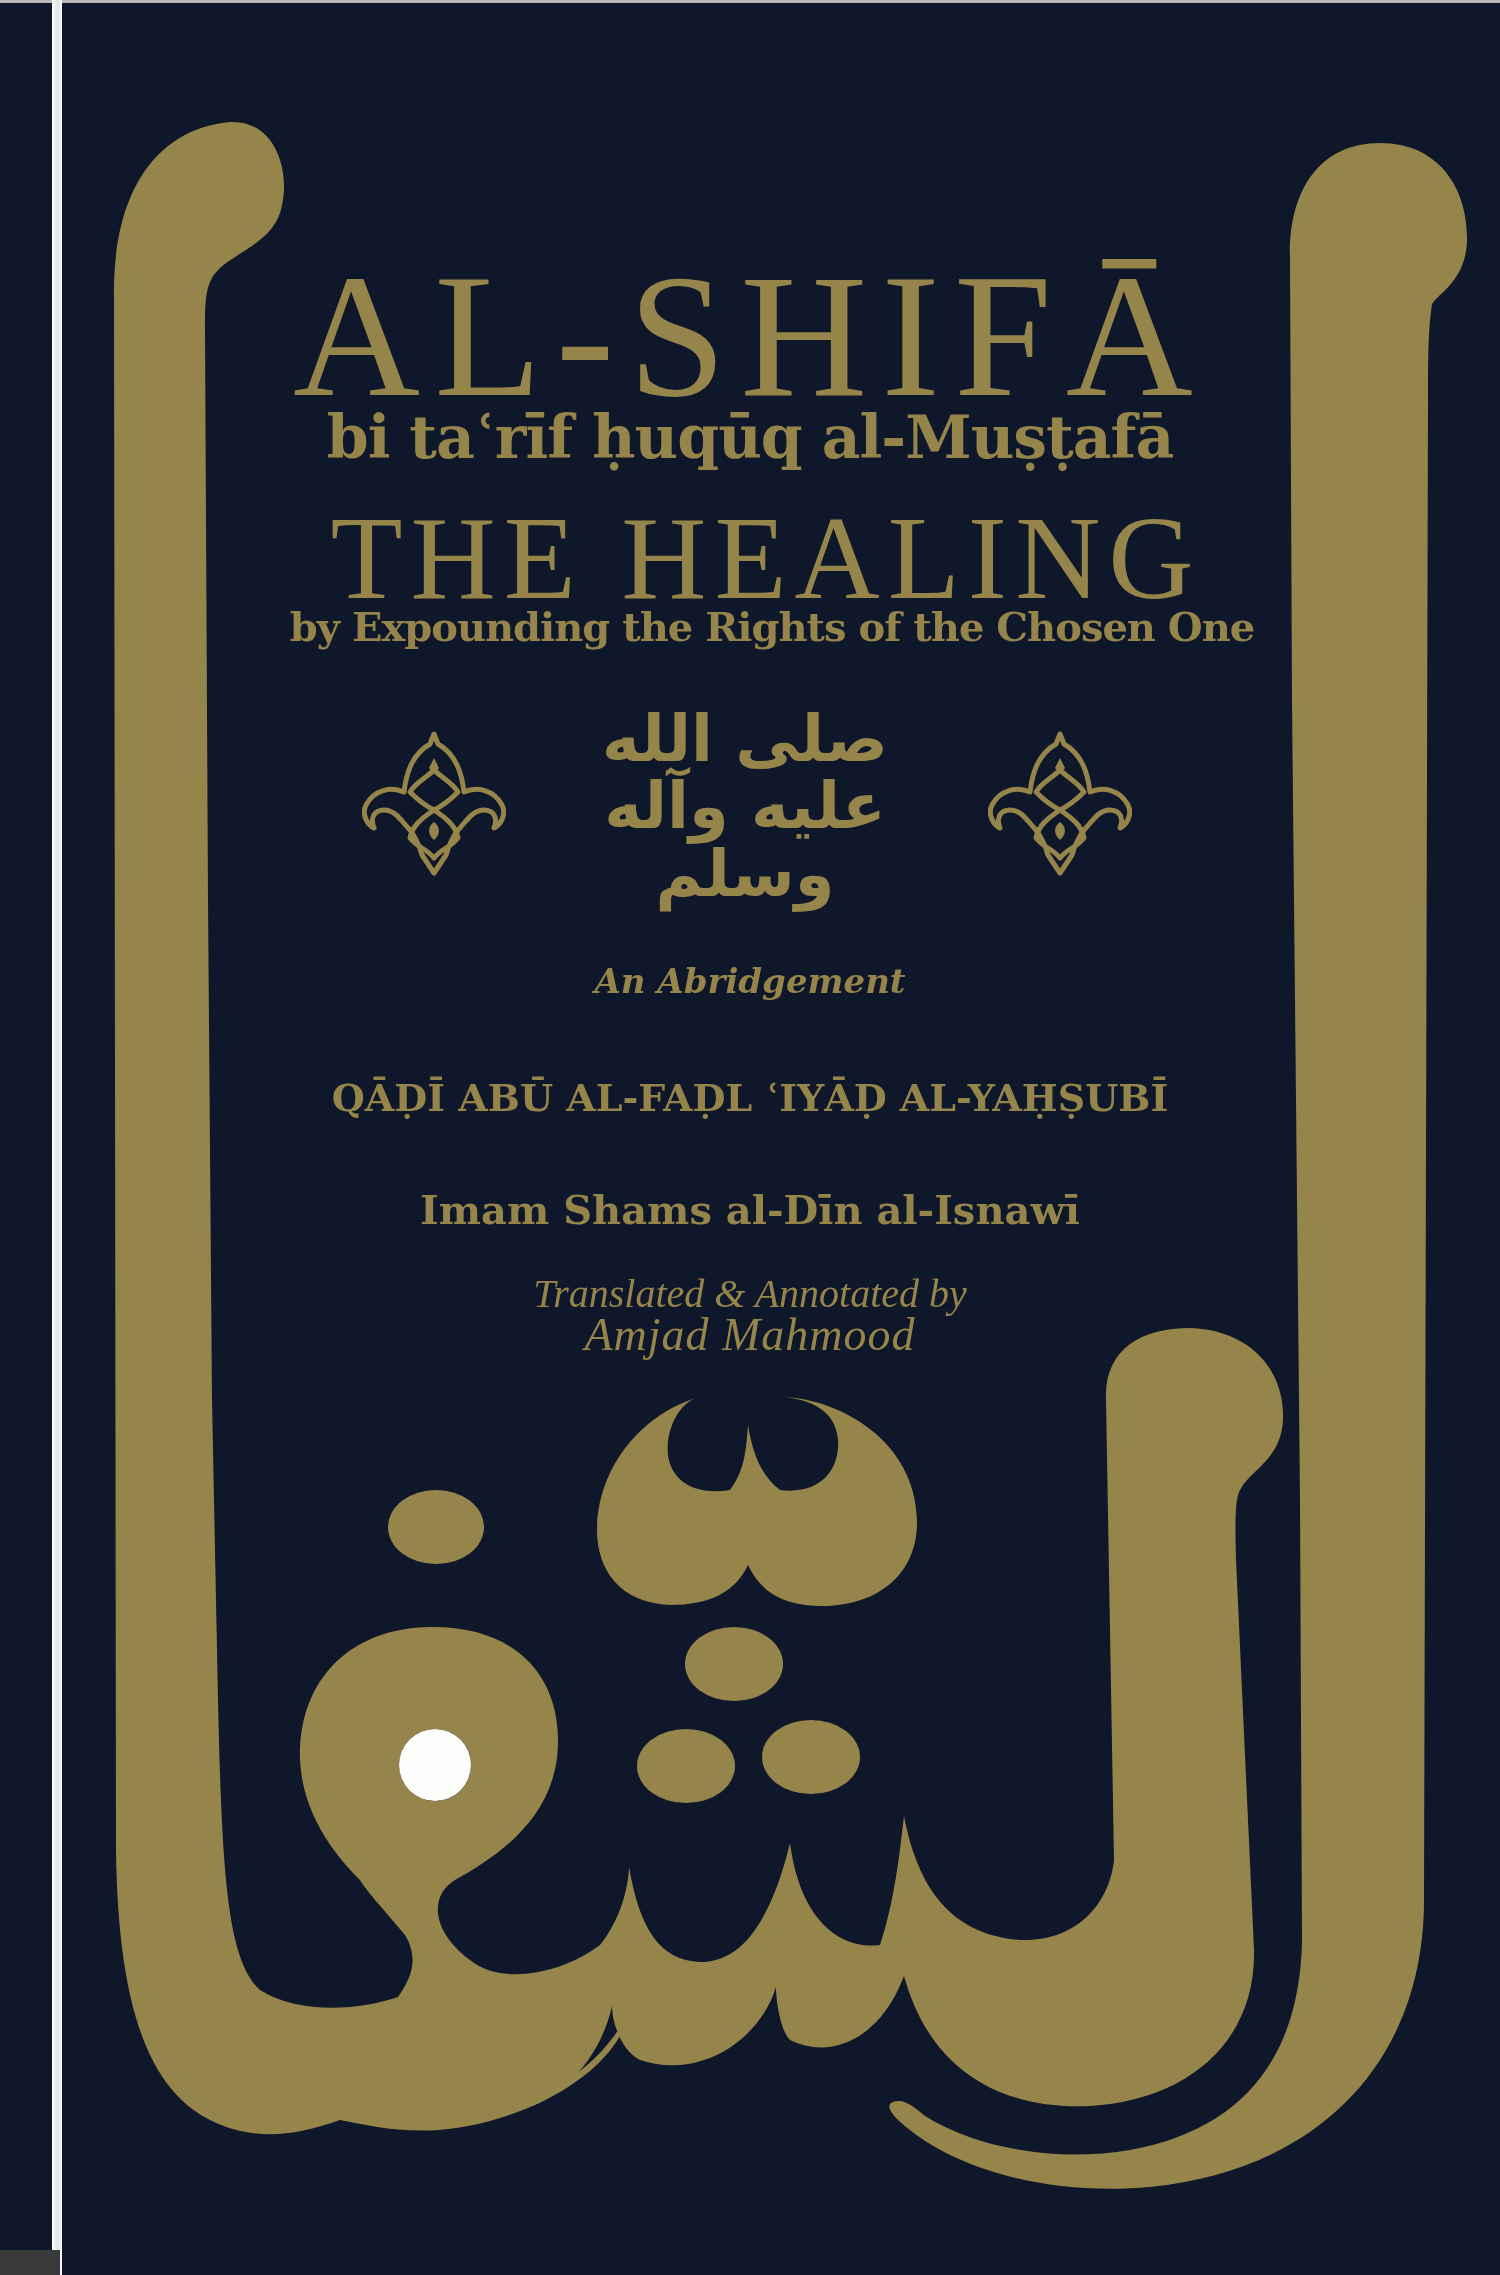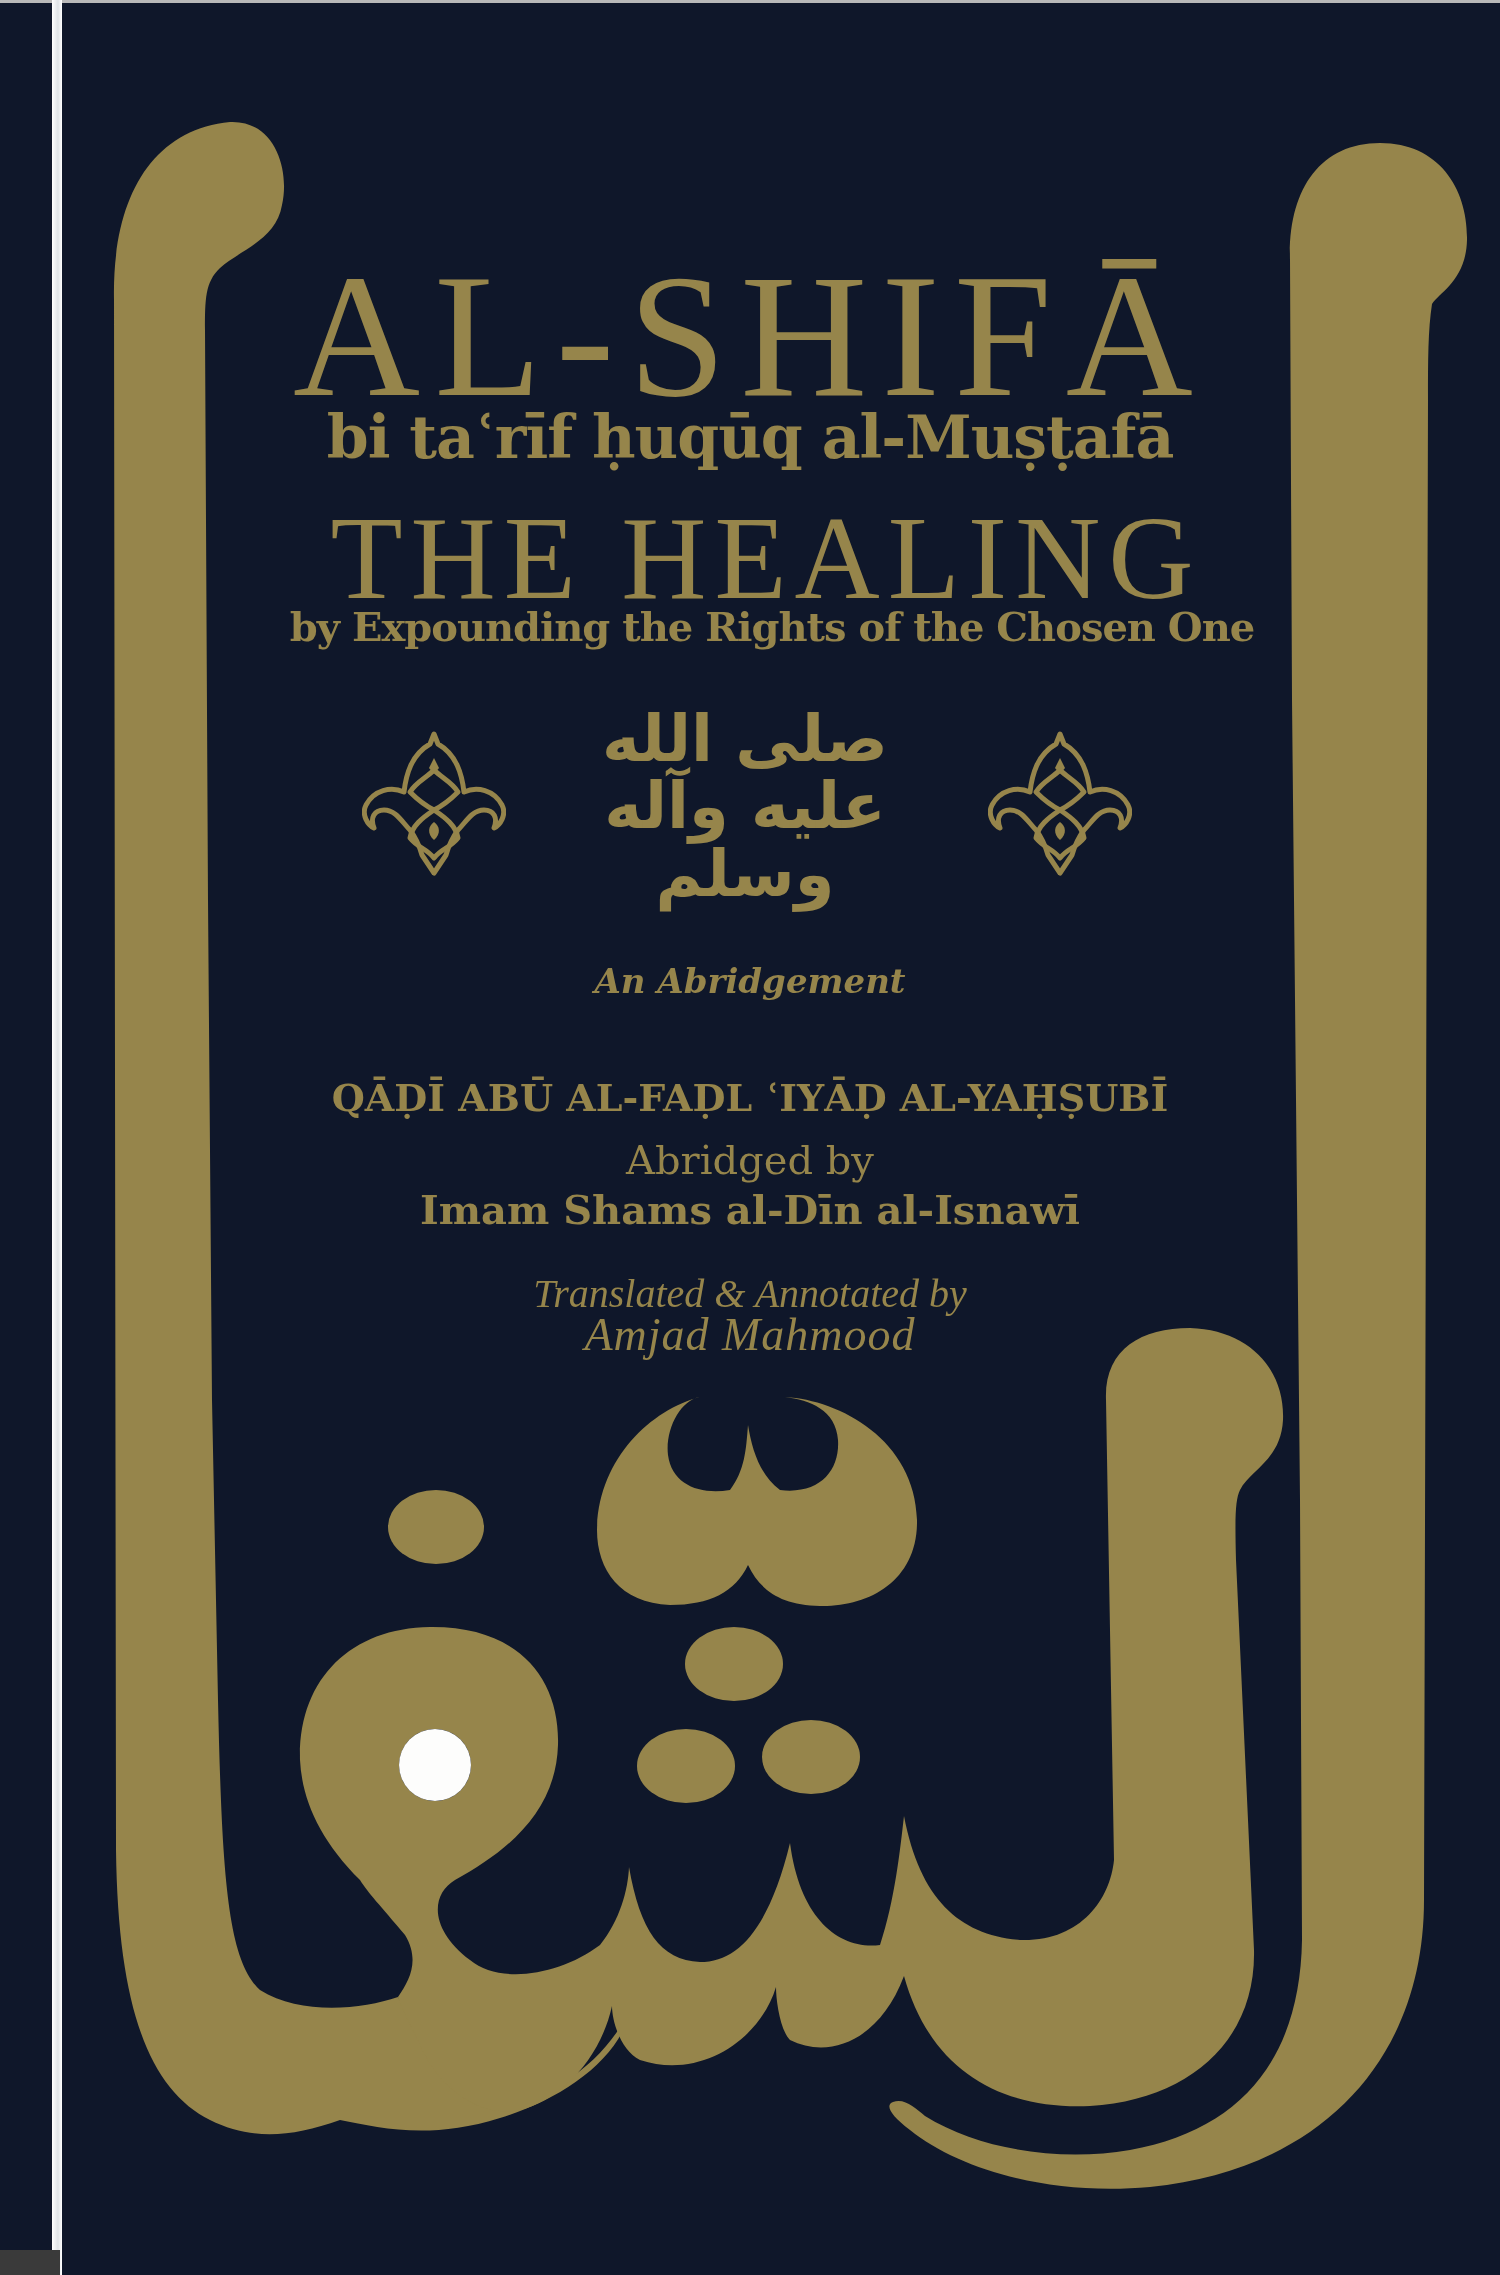--- a/index.html
+++ b/index.html
@@ -199,19 +199,18 @@
       <path d="M72 80 C84 88 94 96 96 108 C88 118 80 118 72 128 C64 118 56 118 48 108 C50 96 60 88 72 80 Z"></path>
     </g>
     <g fill="#96854b">
       <path d="M72 28 L77 38 L72 44 L67 38 Z"></path>
       <path d="M72 92 C78 96 79 104 72 110 C65 104 66 96 72 92 Z"></path>
     </g>
   </svg>
 
   <div class="txt abridgement">An Abridgement</div>
   <div class="txt author">QĀḌĪ ABŪ AL-FAḌL ʿIYĀḌ AL-YAḤṢUBĪ</div>
-  <div class="txt abridged-by">Abridged by</div>
   <div class="txt abridger">Imam Shams al-Dīn al-Isnawī</div>
   <div class="txt translated-by">Translated &amp; Annotated by</div>
   <div class="txt translator">Amjad Mahmood</div>
 
   <div class="bottom-corner"></div>
 </div>
 
 </body></html>

